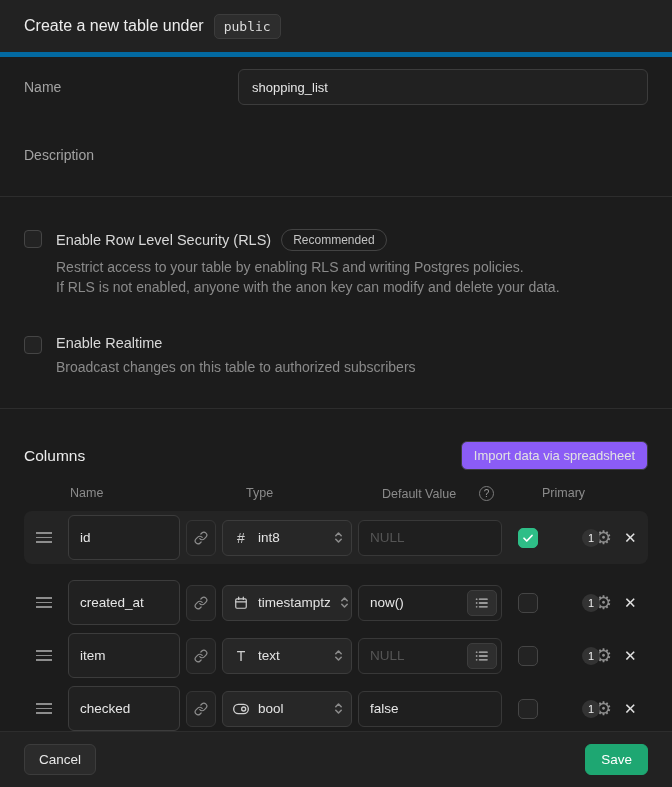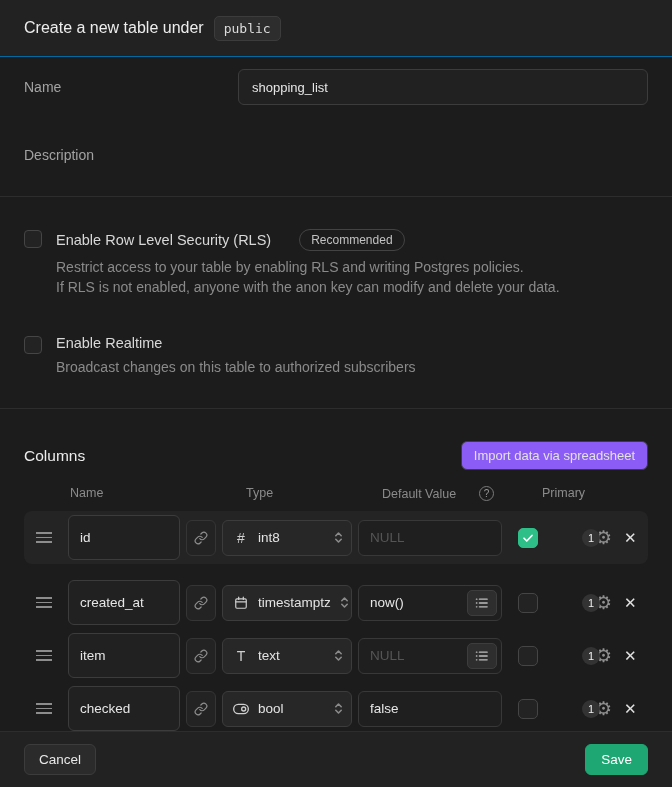--- a/index.html
+++ b/index.html
@@ -6,21 +6,21 @@
   html,body { width:672px; height:787px; overflow:hidden; }
   body {
     font-family:"Liberation Sans", sans-serif;
     background:#1c1c1c; color:#e6e6e6;
     font-size:14px;
   }
   .divider { border:none; border-top:1px solid #2d2d2d; }
 
   
   .dlg-header {
-    height:57px; background:#222222; border-bottom:1px solid #0369a1;
+    height:57px; background:#222222; border-bottom:5px solid #0369a1;
     display:flex; align-items:center; padding:0 24px; gap:10px;
   }
   .dlg-title { font-size:16px; color:#ededed; }
   .code-badge {
     font-family:"DejaVu Sans Mono","Liberation Mono",monospace;
     font-size:13px; color:#dcdcdc; background:#2d2d2d;
     border:1px solid #3c3c3c; border-radius:5px; padding:4px 9px;
   }
 
   
@@ -38,21 +38,21 @@
   
   .toggles-section { padding:32px 24px 0; }
   .toggle-block { display:flex; align-items:flex-start; }
   .toggle-block + .toggle-block { margin-top:38px; }
   .checkbox {
     width:18px; height:18px; border:1px solid #454545; border-radius:4px;
     background:#232323; flex:none; margin-top:1px; cursor:pointer;
     display:flex; align-items:center; justify-content:center;
   }
   .toggle-body { margin-left:14px; }
-  .toggle-title-row { display:flex; align-items:center; gap:28px; }
+  .toggle-title-row { display:flex; align-items:center; gap:10px; }
   .toggle-title { color:#d8d8d8; font-size:14.5px; }
   .pill-badge {
     border:1px solid #434343; border-radius:999px; color:#c2c2c2;
     font-size:12px; padding:3px 11px;
   }
   .toggle-desc { color:#8a8a8a; font-size:14px; line-height:20px; margin-top:6px; }
 
   
   .columns-section { padding:32px 24px 0; }
   .columns-head { display:flex; align-items:center; justify-content:space-between; }

